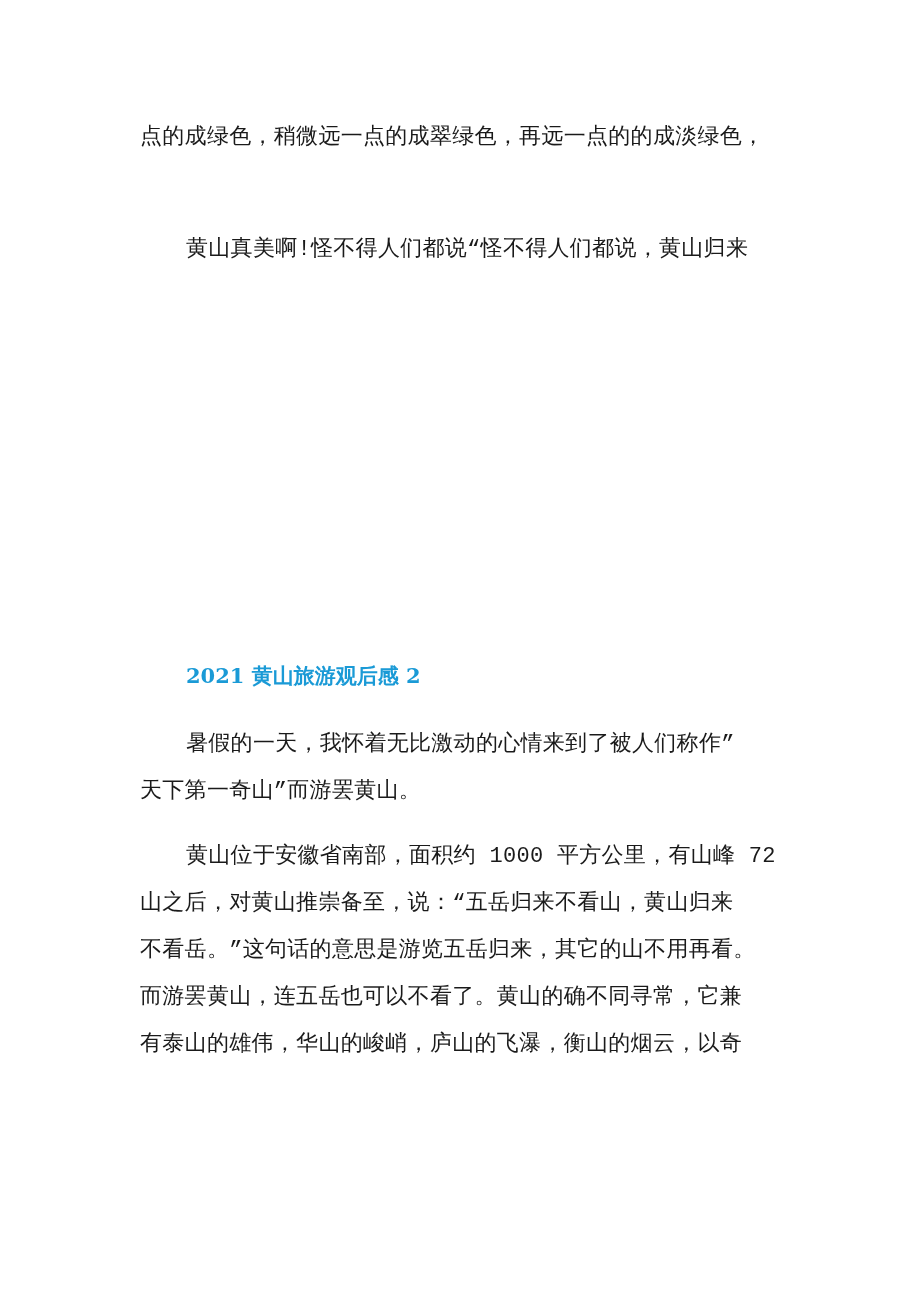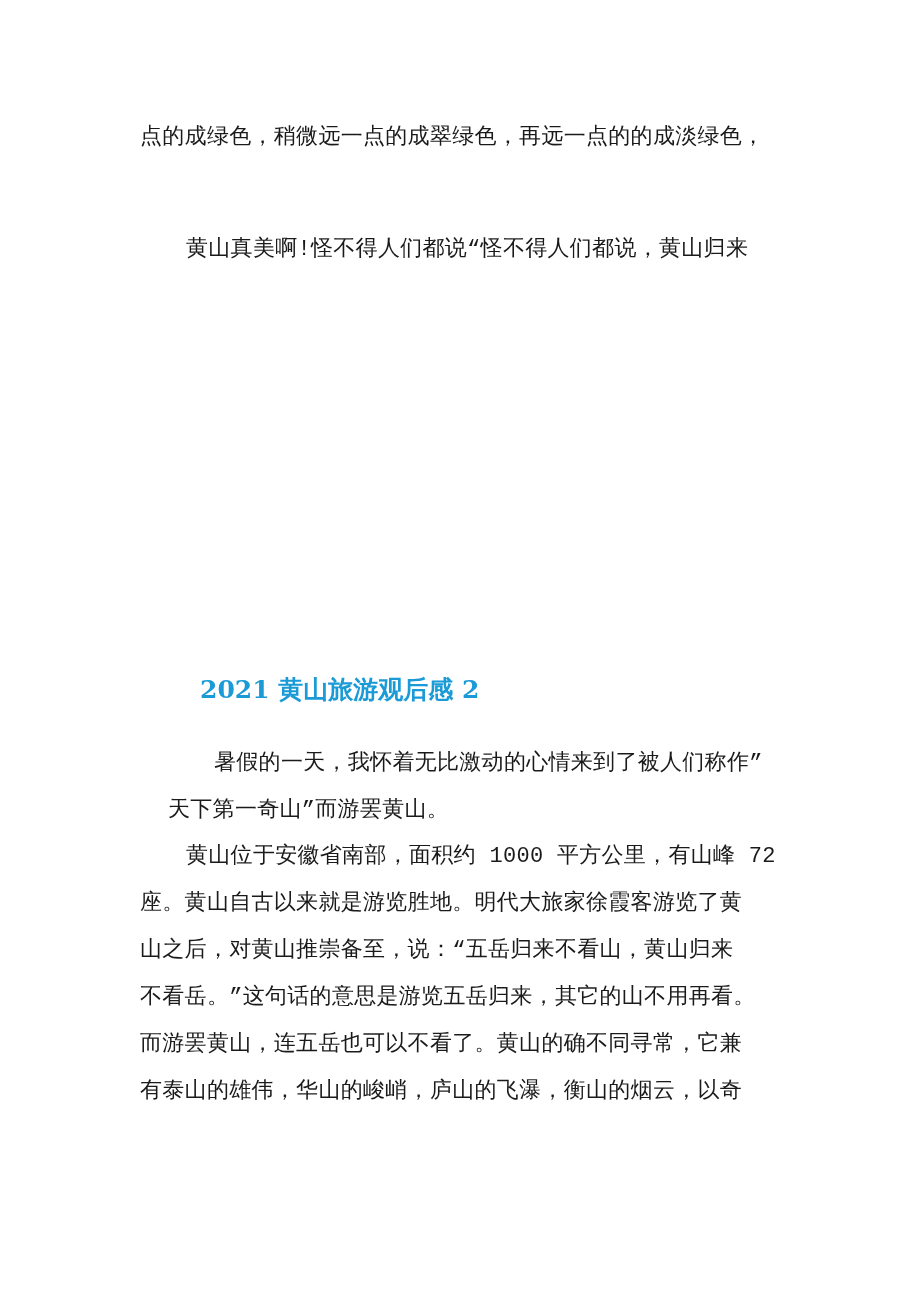--- a/index.html
+++ b/index.html
@@ -24,24 +24,24 @@
     .para {
       font-size: 22px;
       line-height: 47px;
       margin: 0;
       letter-spacing: 0.3px;
       text-align: justify;
       font-family: Liberation Mono, monospace;
     }
     .line { display: block; white-space: nowrap; }
     .heading {
-      font-size: 25px;
+      font-size: 21px;
       line-height: 30px;
       color: #1a9ad6;
-      margin: 14px;
+      margin: 0;
       padding-left: 46px;
       white-space: nowrap;
     }
   </style>
 </head>
 <body>
 
 <div class="page">
 
   <div style="position:absolute; left:0; top:114px; width:650px;">
@@ -53,31 +53,30 @@
   <div style="position:absolute; left:0; top:226px; width:650px;">
     <p class="para">
       <span class="line" style="padding-left:46px;">黄山真美啊!怪不得人们都说“怪不得人们都说，黄山归来</span>
     </p>
   </div>
 
   <div style="position:absolute; left:0; top:661px; width:650px;">
     <h2 class="heading">2021 黄山旅游观后感 2</h2>
   </div>
 
-  <div style="position:absolute; left:0; top:740px; width:650px;margin-left:28px;">
+  <div style="position:absolute; left:0; top:721px; width:650px;">
     <p class="para">
       <span class="line" style="padding-left:46px;">暑假的一天，我怀着无比激动的心情来到了被人们称作”</span>
       <span class="line">天下第一奇山”而游罢黄山。</span>
     </p>
   </div>
 
   <div style="position:absolute; left:0; top:833px; width:650px;">
     <p class="para">
       <span class="line" style="padding-left:46px;">黄山位于安徽省南部，面积约 1000 平方公里，有山峰 72</span>
-      <span class="line">座。黄山自古以来就是游览胜地。明代大旅家徐霞客游览了黄</span>
       <span class="line">山之后，对黄山推崇备至，说：“五岳归来不看山，黄山归来</span>
       <span class="line">不看岳。”这句话的意思是游览五岳归来，其它的山不用再看。</span>
       <span class="line">而游罢黄山，连五岳也可以不看了。黄山的确不同寻常，它兼</span>
       <span class="line">有泰山的雄伟，华山的峻峭，庐山的飞瀑，衡山的烟云，以奇</span>
     </p>
   </div>
 
 </div>
 
 </body></html>

